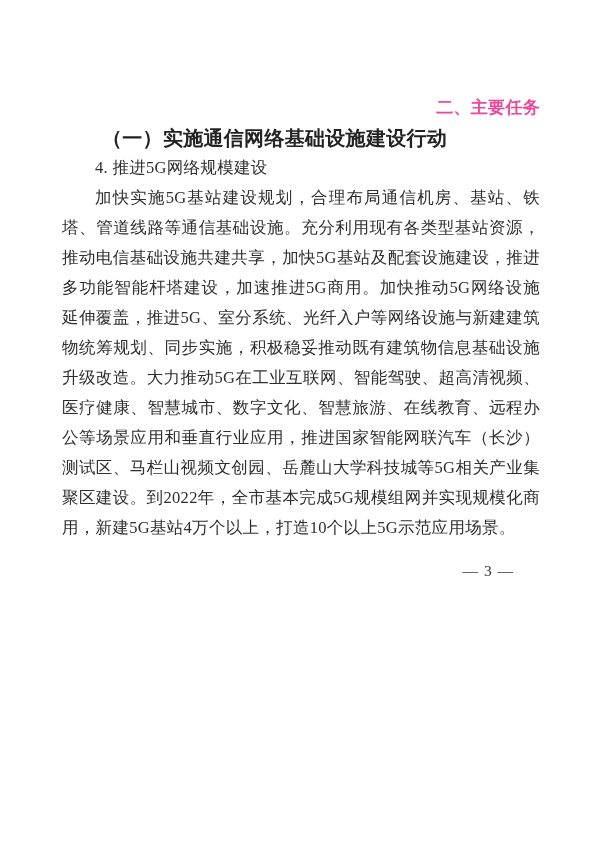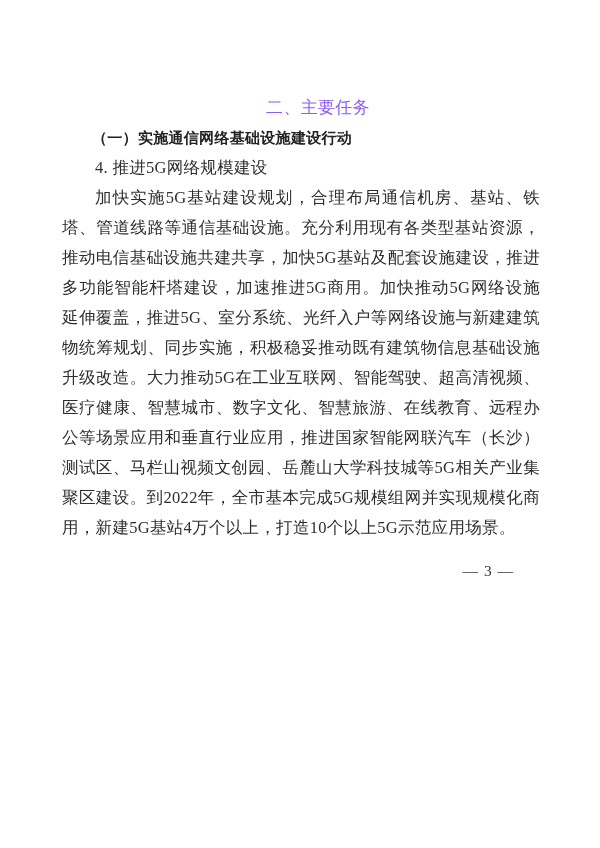--- a/index.html
+++ b/index.html
@@ -32,32 +32,32 @@
     padding: 0;
   }
   .indent {
     text-indent: 2em;
   }
   .no-indent {
     text-indent: 0;
   }
   .section-heading {
     font-family: "Liberation Sans", sans-serif;
-    font-weight: 400;
+    font-weight: 700;
     font-size: 17px;
     line-height: 30px;
-    color: #8b5cf6;
+    color: #ec4899;
     margin: 4px 0 0 0;
     text-indent: 2em;
-    text-align: center;
+    text-align: right;
   }
   .subsection-heading {
     font-family: "Liberation Serif", serif;
     font-weight: 700;
-    font-size: 15px;
+    font-size: 20px;
     line-height: 30px;
     color: #222222;
     margin: 0;
     text-indent: 2em;
     text-align: left;
   }
   .item-heading {
     margin: 0;
     text-indent: 2em;
     text-align: left;

